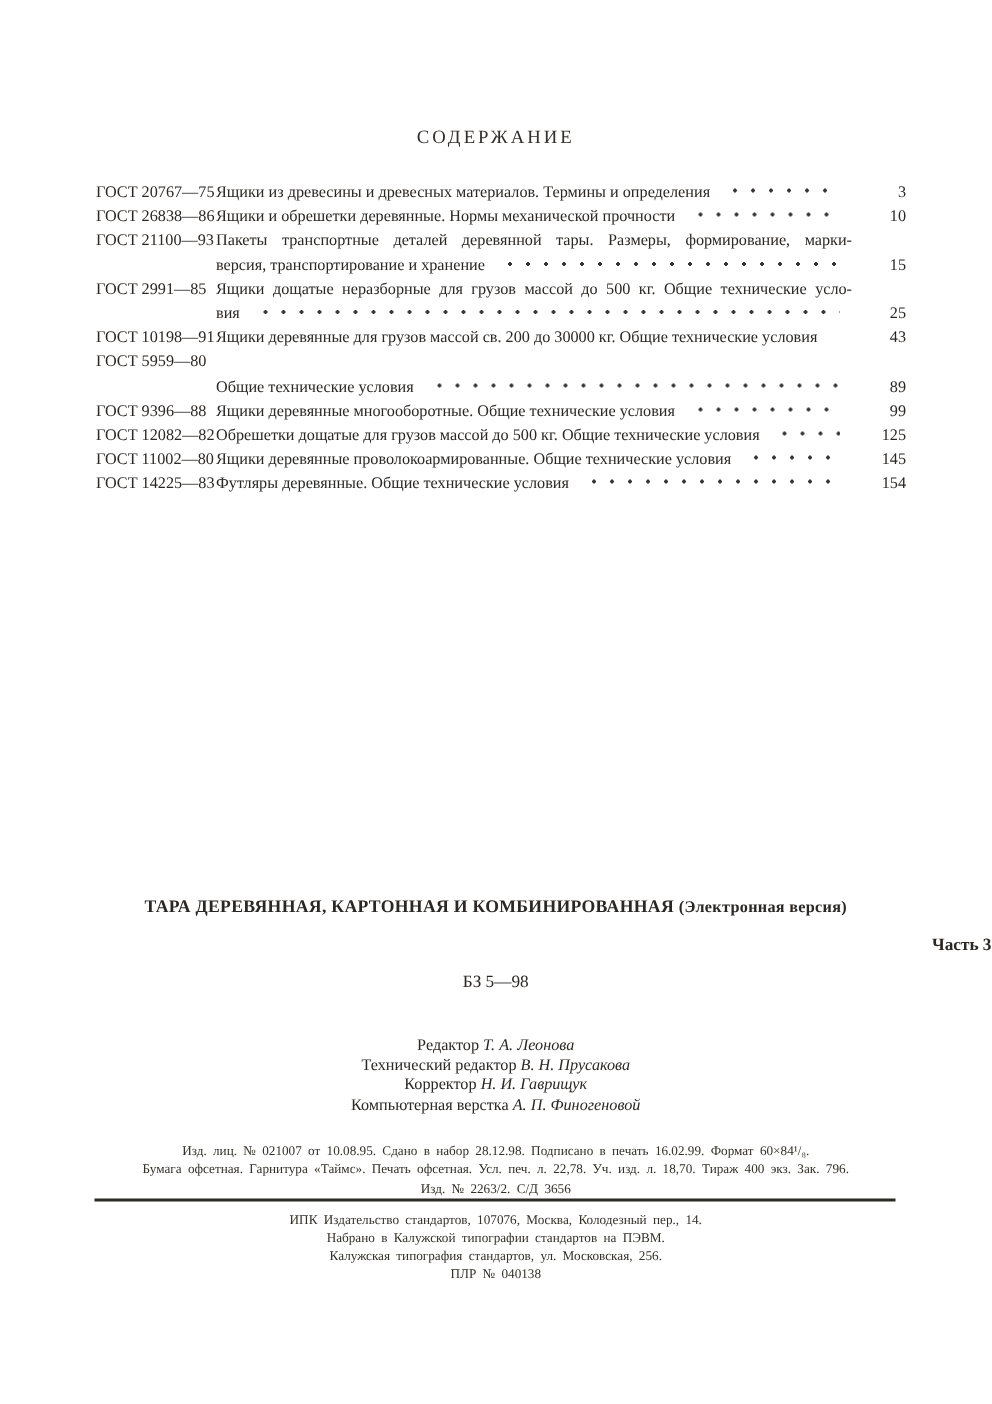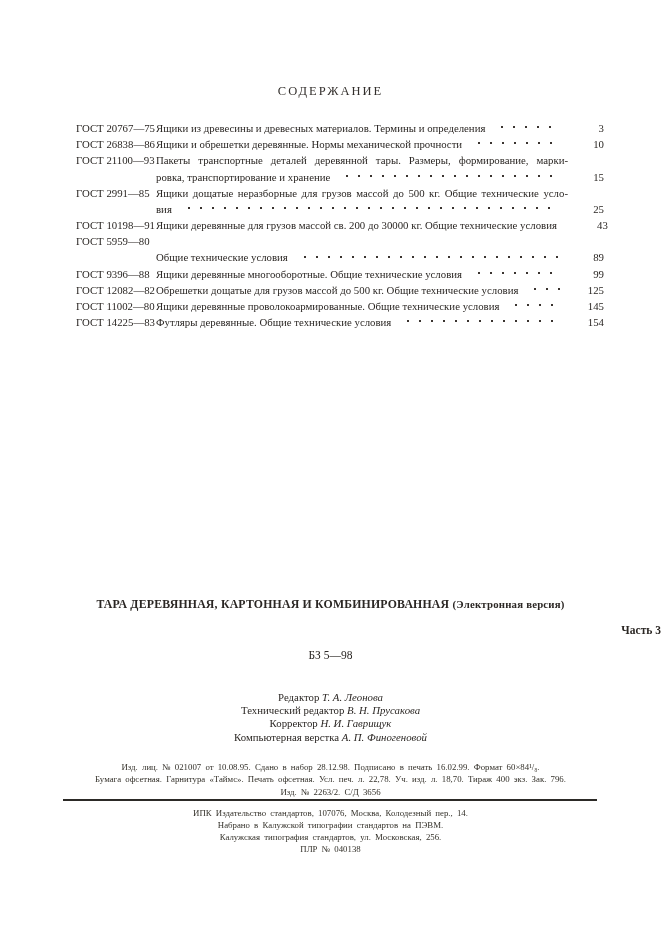--- a/index.html
+++ b/index.html
@@ -33,25 +33,24 @@
   
   .toc {
     position: absolute;
     top: 120px;
     left: 64px;
     width: 540px;
     font-size: 10.8px;
   }
   .toc-line {
     display: flex;
-    align-items: flex-end;
+    align-items: center;
     height: 16.2px;
     line-height: 16.2px;
     white-space: nowrap;
-    margin-left: 12px;
   }
   .toc-line .gost {
     flex: 0 0 80px;
     width: 80px;
   }
   .toc-line .entry-text {
     flex: 0 0 auto;
   }
   .toc-line .entry-text.just {
     flex: 1 1 auto;
@@ -176,21 +175,21 @@
       <span class="leader"></span>
       <span class="page-num">10</span>
     </div>
 
     <div class="toc-line">
       <span class="gost">ГОСТ 21100—93</span>
       <span class="entry-text just">Пакеты транспортные деталей деревянной тары. Размеры, формирование, марки-</span>
     </div>
     <div class="toc-line">
       <span class="gost"></span>
-      <span class="entry-text">ровка, транспортирование и хранение</span>
+      <span class="entry-text">версия, транспортирование и хранение</span>
       <span class="leader"></span>
       <span class="page-num">15</span>
     </div>
 
     <div class="toc-line">
       <span class="gost">ГОСТ 2991—85</span>
       <span class="entry-text just">Ящики дощатые неразборные для грузов массой до 500 кг. Общие технические усло-</span>
     </div>
     <div class="toc-line">
       <span class="gost"></span>

